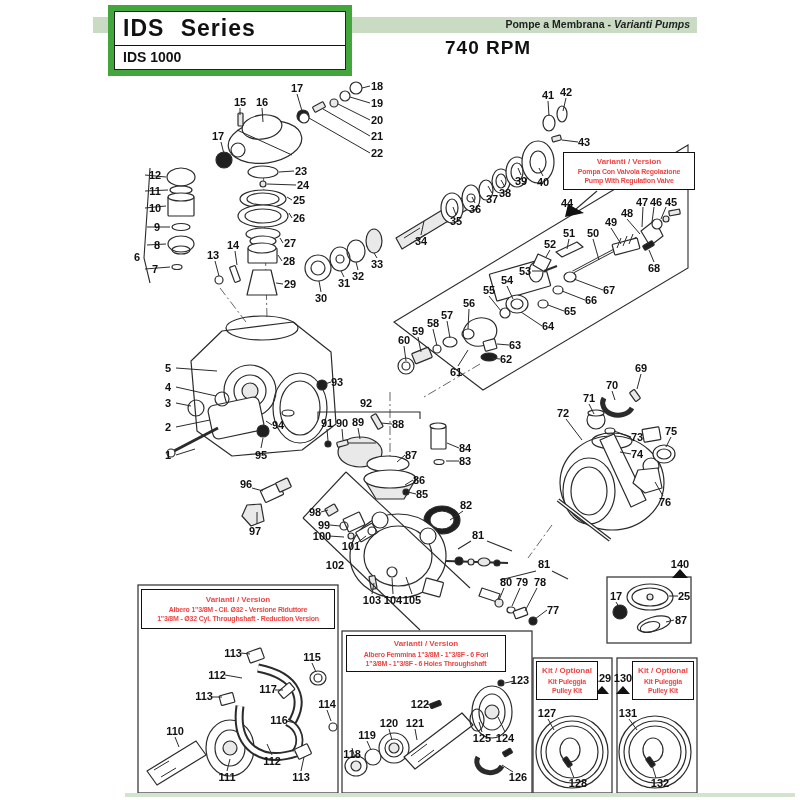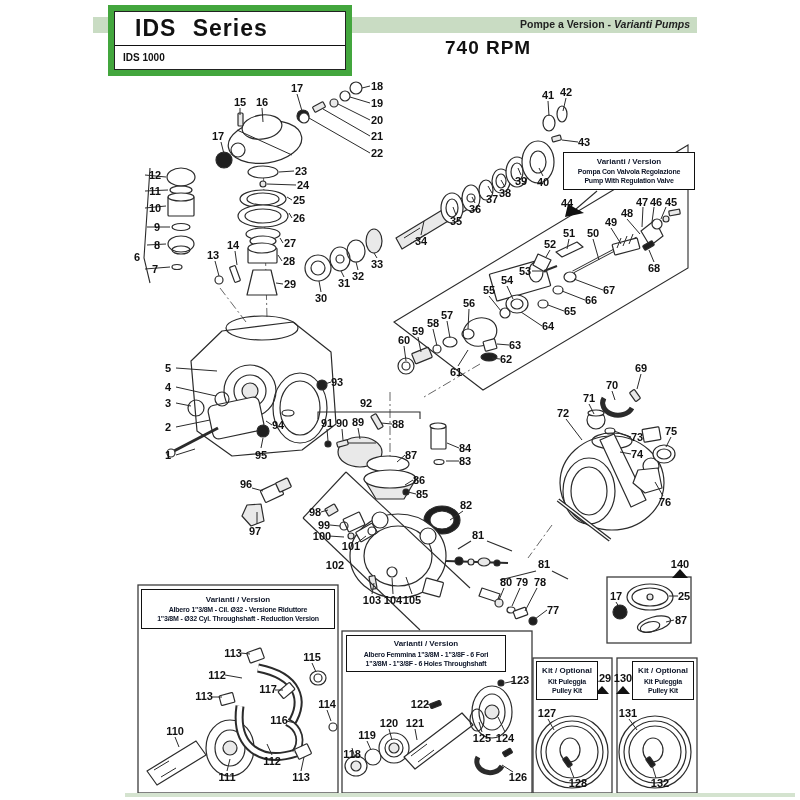--- a/index.html
+++ b/index.html
@@ -3,28 +3,28 @@
 <meta charset="utf-8">
 <style>
   html,body{margin:0;padding:0;}
   body{width:800px;height:800px;position:relative;background:#fff;
        font-family:"Liberation Sans",sans-serif;overflow:hidden;}
   .abs{position:absolute;}
   #band{left:93px;top:17px;width:604px;height:16px;}
   #series-box{left:108px;top:5px;width:230px;height:57px;border:7px solid;background:#fff;}
   #series-inner{outline:1px solid #222;width:100%;height:100%;box-sizing:border-box;}
   #series-title{height:33px;border-bottom:1px solid #111;display:flex;align-items:center;
-    padding-left:20px;font-size:23px;font-weight:bold;color:#111;word-spacing:9px;letter-spacing:1px;}
+    padding-left:8px;font-size:23px;font-weight:bold;color:#111;word-spacing:9px;letter-spacing:1px;}
   #model-label{height:22px;display:flex;align-items:center;padding-left:8px;
-    font-size:10px;font-weight:bold;color:#111;}
+    font-size:14px;font-weight:bold;color:#111;}
   #category-label{left:400px;top:18px;width:290px;height:15px;text-align:right;
     font-size:10.5px;font-weight:bold;color:#222;}
   #rpm-label{left:445px;top:37px;font-size:19px;font-weight:bold;color:#111;letter-spacing:1px;}
   .tbox{background:#fff;border:1.5px solid #111;box-sizing:border-box;text-align:center;
-    display:flex;flex-direction:column;justify-content:center;color:#0f172a;}
+    display:flex;flex-direction:column;justify-content:center;color:#ef4444;}
   .tbox .l1{font-weight:bold;font-size:8px;line-height:1.3;}
   .tbox .l2{font-weight:bold;font-size:7px;line-height:1.3;letter-spacing:-0.2px;white-space:nowrap;}
   #valve-variant-box{left:563px;top:152px;width:132px;height:38px;}
   #reduction-variant-box{left:141px;top:589px;width:194px;height:40px;}
   #female-variant-box{left:346px;top:635px;width:160px;height:37px;}
   #pulley-kit-left-box{left:536px;top:661px;width:62px;height:39px;}
   #pulley-kit-right-box{left:632px;top:661px;width:62px;height:39px;}
   #bottom-strip{left:125px;top:793px;width:670px;height:4px;}
   svg text{font-family:"Liberation Sans",sans-serif;font-weight:bold;fill:#111;}
 </style>
@@ -33,21 +33,21 @@
 
 <div id="band" class="abs" style="background: rgb(201, 220, 195);"></div>
 
 <div id="series-box" class="abs" style="border-color: rgb(67, 166, 61);">
   <div id="series-inner">
     <div id="series-title">IDS Series</div>
     <div id="model-label">IDS 1000</div>
   </div>
 </div>
 
-<div id="category-label" class="abs"><span>Pompe a Version - </span><i>Varianti Pumps</i></div>
+<div id="category-label" class="abs"><span>Pompe a Membrana - </span><i>Varianti Pumps</i></div>
 
 <div id="rpm-label" class="abs">740 RPM</div>
 
 <svg id="diag" class="abs" style="left:0;top:0;" width="800" height="800" viewBox="0 0 800 800">
     <line x1="263" y1="155" x2="267" y2="318" stroke="#555" stroke-width="0.9" stroke-dasharray="9 3 2 3"></line>
     <line x1="390" y1="392" x2="390" y2="478" stroke="#555" stroke-width="0.9" stroke-dasharray="9 3 2 3"></line>
     <line x1="480" y1="364" x2="424" y2="397" stroke="#555" stroke-width="0.9" stroke-dasharray="9 3 2 3"></line>
     <line x1="220" y1="288" x2="246" y2="322" stroke="#555" stroke-width="0.9" stroke-dasharray="9 3 2 3"></line>
     <line x1="552" y1="525" x2="528" y2="558" stroke="#555" stroke-width="0.9" stroke-dasharray="9 3 2 3"></line>
     <ellipse cx="265" cy="142" rx="37" ry="21" fill="#ffffff" stroke="#2b2b2b" stroke-width="1.2" transform="rotate(-8 265 142)"></ellipse>

